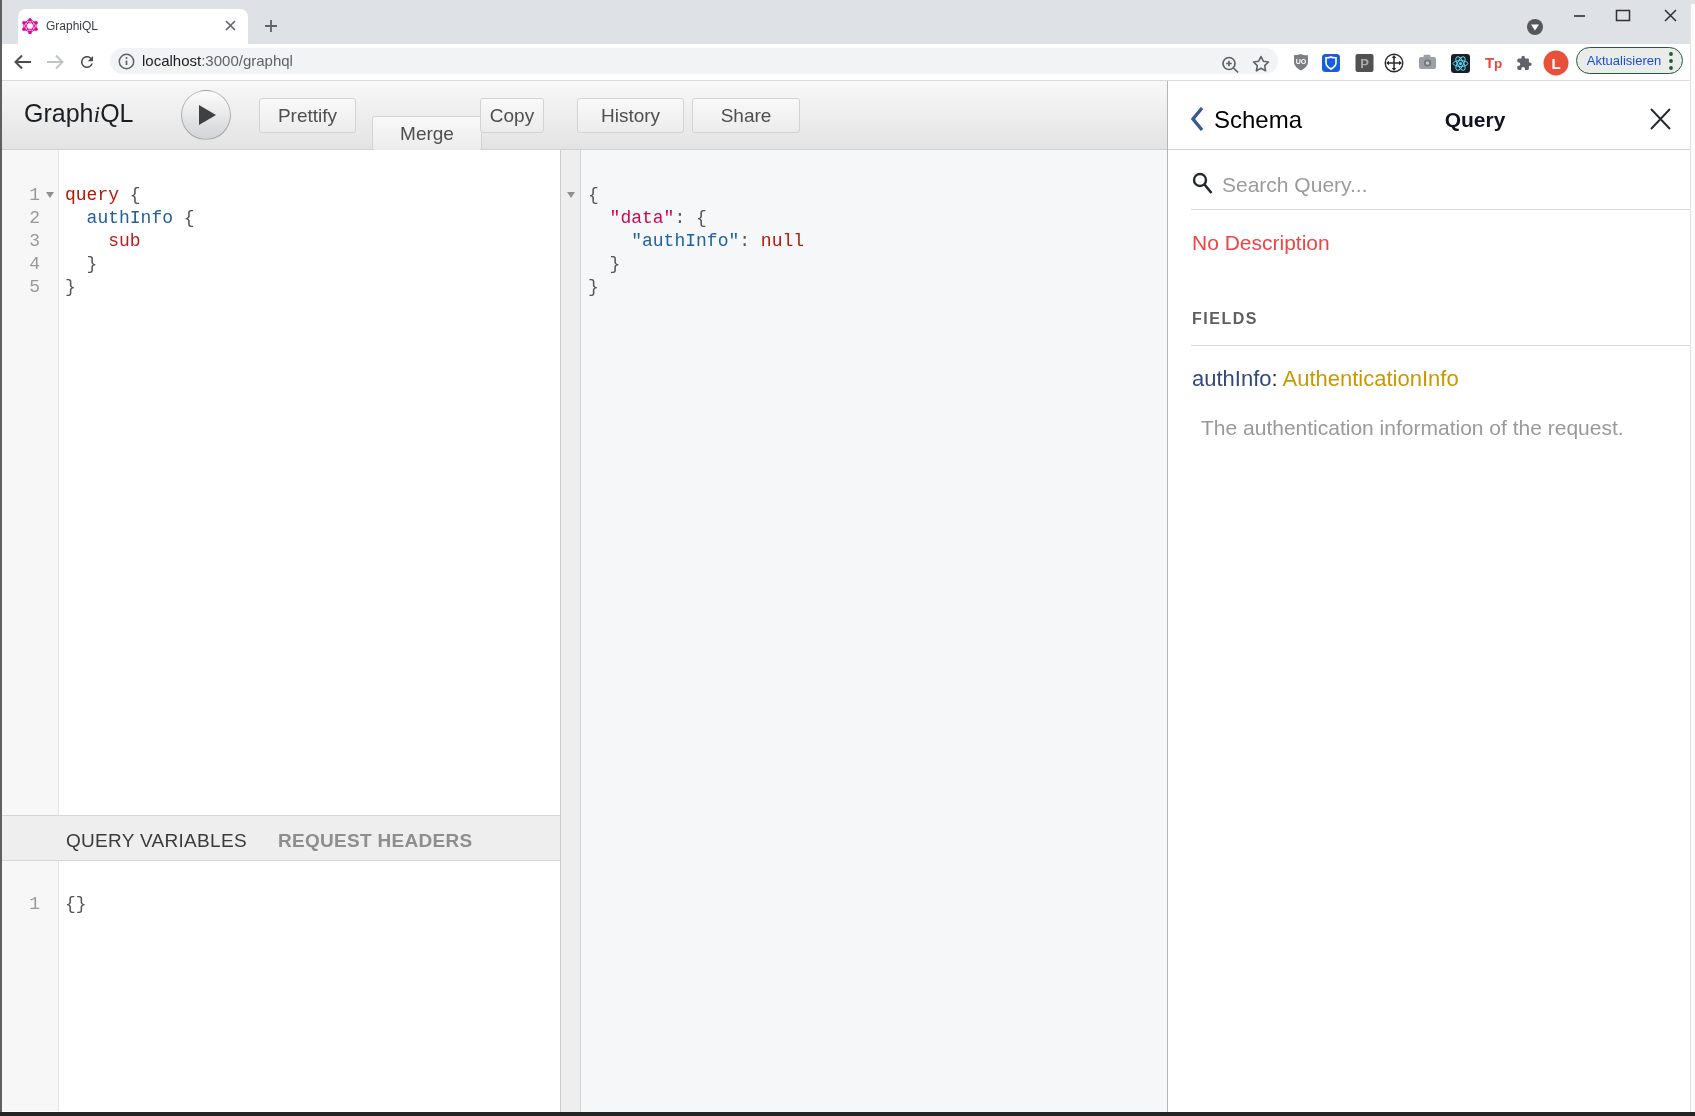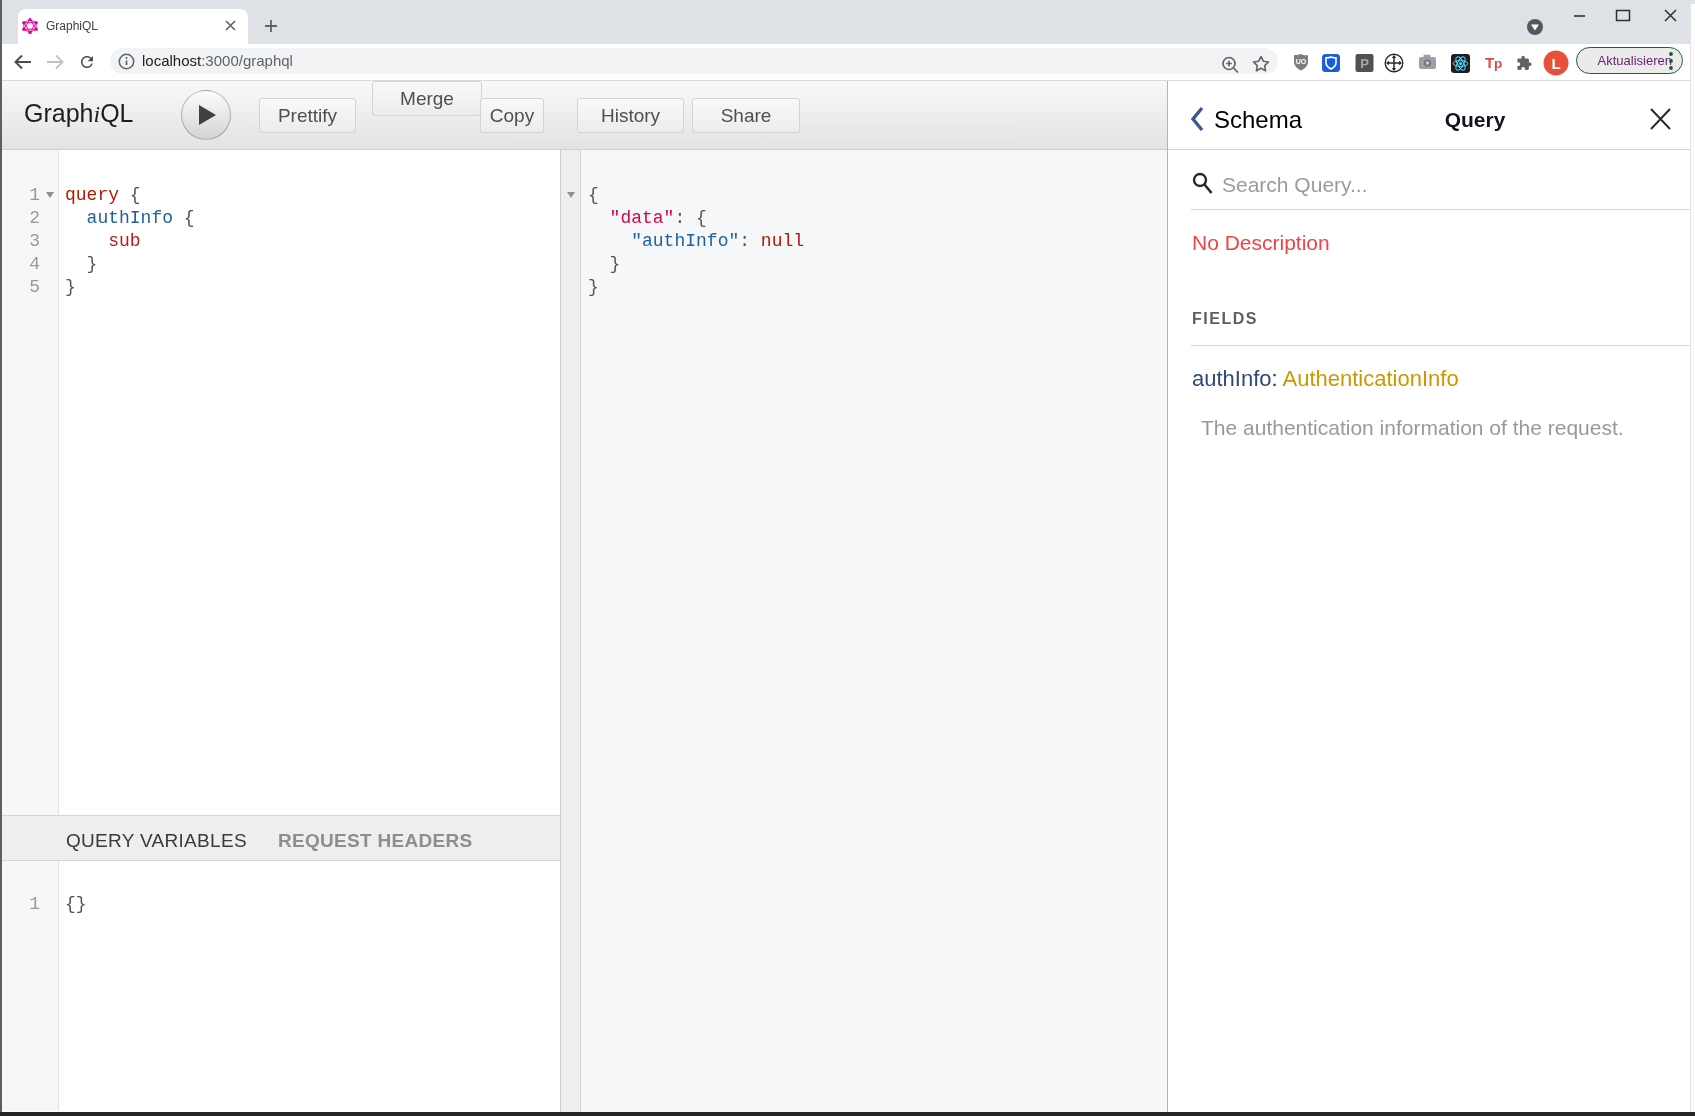--- a/index.html
+++ b/index.html
@@ -114,33 +114,33 @@
 <text x="275" y="24" font-size="15" font-weight="bold" fill="#e24940" font-family="Liberation Sans">T</text>
       <text x="284" y="24" font-size="13.5" font-weight="bold" fill="#e24940" font-family="Liberation Sans">p</text>
 <path transform="translate(306,11) scale(0.68)" d="M20.5 11H19V7c0-1.1-.9-2-2-2h-4V3.5C13 2.12 11.88 1 10.5 1S8 2.12 8 3.5V5H4c-1.1 0-1.99.9-1.99 2v3.8H3.5c1.49 0 2.7 1.21 2.7 2.7s-1.21 2.7-2.7 2.7H2V20c0 1.1.9 2 2 2h3.8v-1.5c0-1.49 1.21-2.7 2.7-2.7 1.49 0 2.7 1.21 2.7 2.7V22H17c1.1 0 2-.9 2-2v-4h1.5c1.38 0 2.5-1.12 2.5-2.5S21.88 11 20.5 11z" fill="#5f6368"></path>
 <g>
         <circle cx="346" cy="19" r="12.5" fill="#e8503a"></circle>
         <text x="346" y="24.5" font-size="15" font-weight="bold" fill="#fff" text-anchor="middle" font-family="Liberation Sans">L</text>
       </g>
 </svg>
   </div>
 <div class="abs" id="aktpill" style="left:1576px;top:47px;width:107px;height:27px;border-radius:14px;background:#e9ece9;border:1px solid #245b3c;box-sizing:border-box"></div>
-<div class="abs" style="left:1576px;top:47px;width:96px;height:27px;line-height:27px;text-align:right;font-size:13px;color:#701a75">Aktualisieren</div>
+<div class="abs" style="left:1576px;top:47px;width:96px;height:27px;line-height:27px;text-align:center;font-size:13px;color:#1d4ed8">Aktualisieren</div>
 <svg class="abs" style="left:1668px;top:51px" width="6" height="20">
     <circle cx="3" cy="3" r="1.9" fill="#1d5736"></circle>
     <circle cx="3" cy="10" r="1.9" fill="#1d5736"></circle>
     <circle cx="3" cy="17" r="1.9" fill="#1d5736"></circle>
   </svg>
 
 <div class="abs" id="topbar" style="left:0;top:81px;width:1168px;height:69px;background:linear-gradient(#f8f8f8,#e3e3e3);border-bottom:1px solid #d0d0d0;box-sizing:border-box"></div>
 <div class="abs" style="left:24px;top:99px;font-size:25px;color:#1b1f23">Graph<span style="font-family:'Liberation Serif',serif;font-style:italic;font-size:24px">i</span>QL</div>
 <div class="abs" id="playbtn" style="left:181px;top:90px;width:50px;height:50px;border-radius:50%;background:linear-gradient(#fdfdfd,#d2d3d6);border:1px solid rgba(0,0,0,0.25);box-sizing:border-box"></div>
 <div class="abs" id="playtri" style="left:199px;top:105px;width:0;height:0;border-left:17px solid #404040;border-top:10px solid transparent;border-bottom:10px solid transparent"></div>
 <div class="abs tbtn" style="left:259px;top:98px;width:97px">Prettify</div>
-<div class="abs tbtn" style="left:372px;top:81px;width:110px">Merge</div>
+<div class="abs tbtn" style="left:372px;top:116px;width:110px">Merge</div>
 <div class="abs tbtn" style="left:480px;top:98px;width:64px">Copy</div>
 <div class="abs tbtn" style="left:577px;top:98px;width:107px">History</div>
 <div class="abs tbtn" style="left:692px;top:98px;width:108px">Share</div>
 
 <div class="abs" id="gutter1" style="left:2px;top:150px;width:57px;height:665px;background:#f7f7f7;border-right:1px solid #e4e4e4;box-sizing:border-box"></div>
 <div class="abs" id="qeditor" style="left:59px;top:150px;width:501px;height:665px;background:#fff"></div>
 <div class="ln" style="left:18px;top:184px">1</div>
 <div class="ln" style="left:18px;top:207px">2</div>
 <div class="ln" style="left:18px;top:230px">3</div>
 <div class="ln" style="left:18px;top:253px">4</div>

